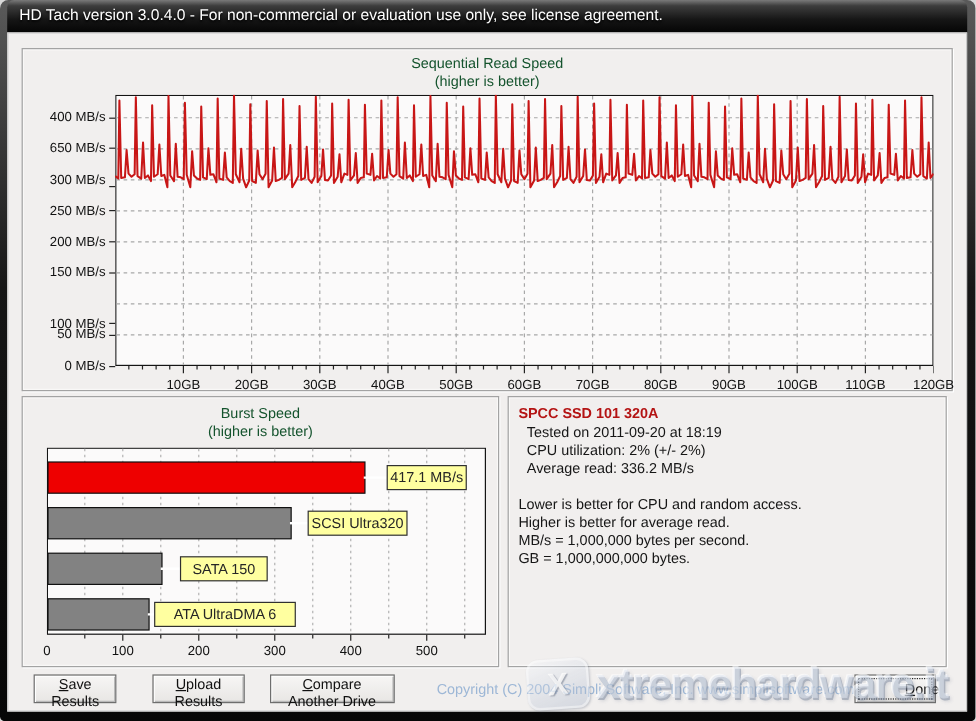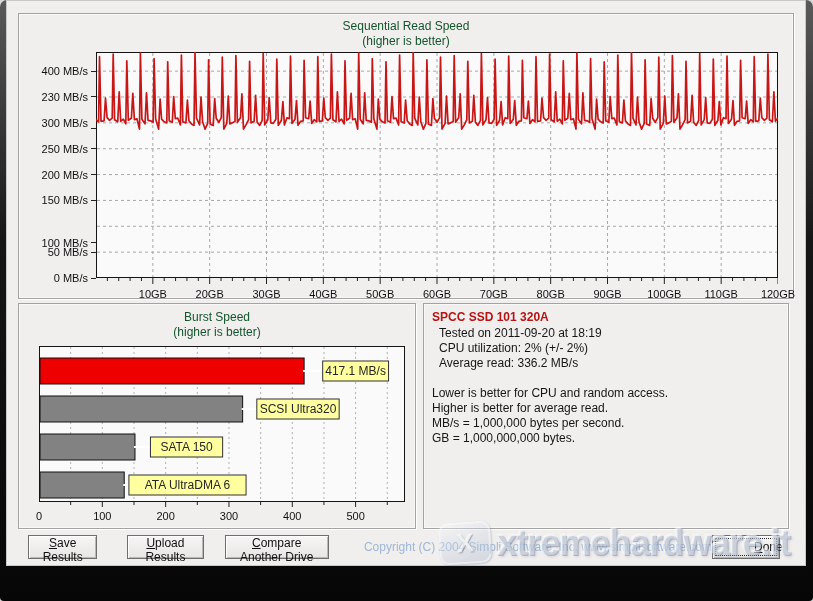--- a/index.html
+++ b/index.html
@@ -82,36 +82,39 @@
     font-size:36px; font-weight:bold; letter-spacing:-1px;
     color:rgba(215,224,238,.55);
     text-shadow:1px 1px 0 rgba(130,142,162,.75), -1px -1px 0 rgba(255,255,255,.8), 2px 2px 3px rgba(120,130,150,.35);
     white-space:nowrap;
   }
 </style>
 </head>
 <body>
 
 <div class="window">
+  <div class="titlebar">
+    <span>HD Tach version 3.0.4.0  - For non-commercial or evaluation use only, see license agreement.</span>
+  </div>
 
   <div class="client">
 
     <div class="seq-panel etched">
       <div class="chart-title">
         <div>Sequential Read Speed</div>
         <div>(higher is better)</div>
       </div>
       <div class="seq-body">
         <div class="y-axis" id="seq-yaxis">
             <div class="ylab" style="top: 12.635px;">
               <span>400 MB/s</span>
               <span class="tick"></span>
             </div>
             <div class="ylab" style="top: 38.4931px;">
-              <span>230 MB/s</span>
+              <span>650 MB/s</span>
               <span class="tick"></span>
             </div>
             <div class="ylab" style="top: 64.3513px; align-items: flex-end;">
               <span>300 MB/s</span>
               <span class="tick"></span>
             </div>
             <div class="ylab" style="top: 90.2094px;">
               <span>250 MB/s</span>
               <span class="tick"></span>
             </div>

